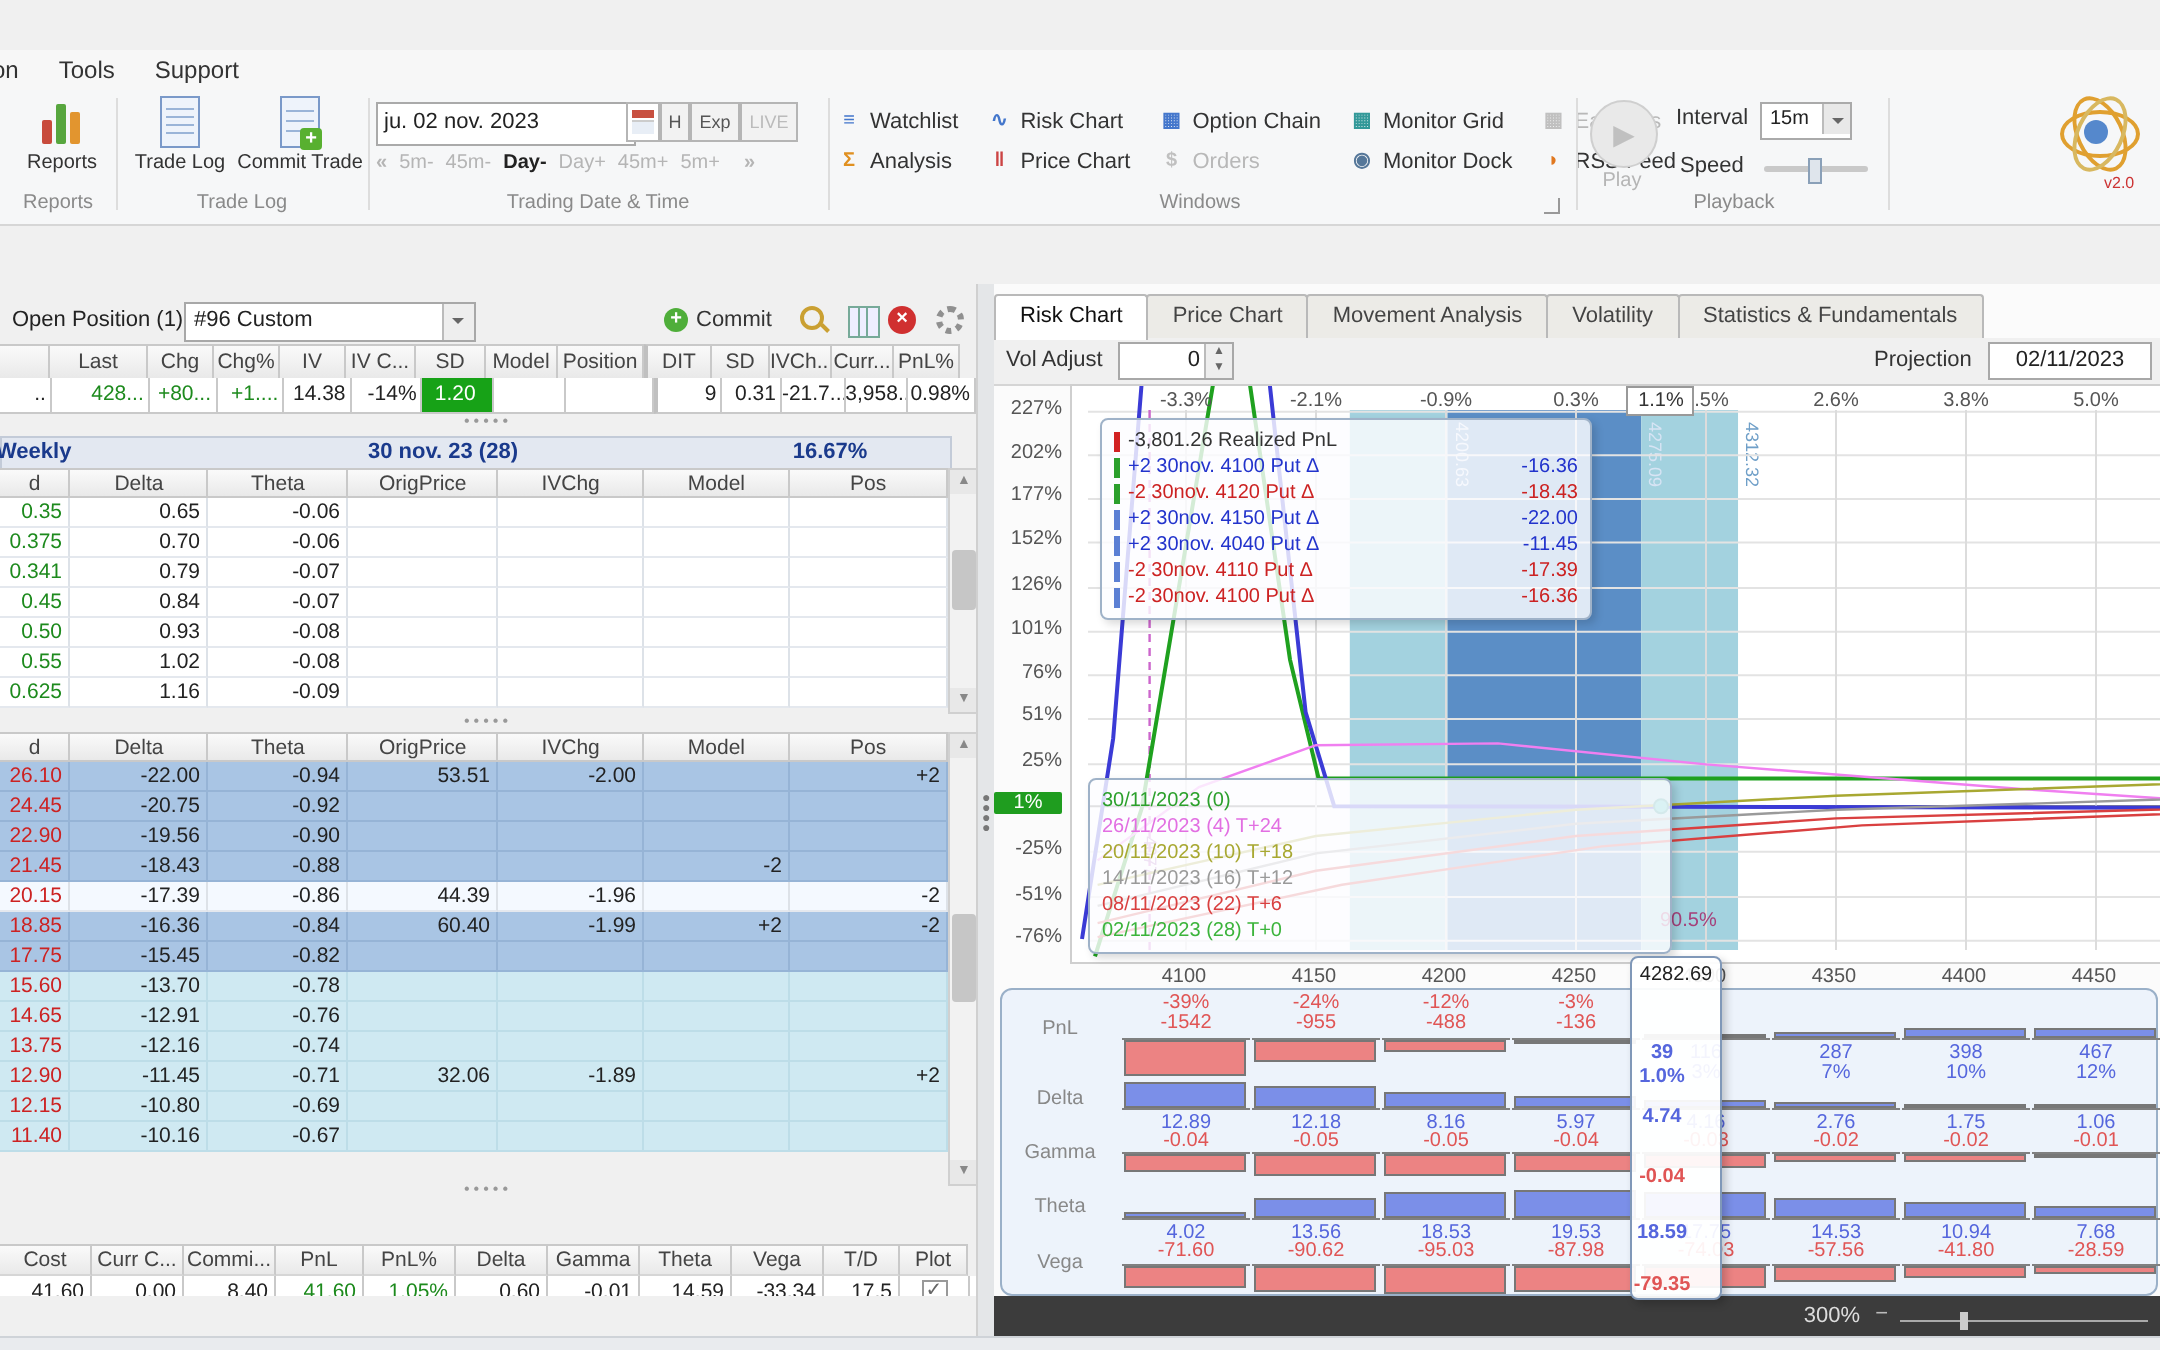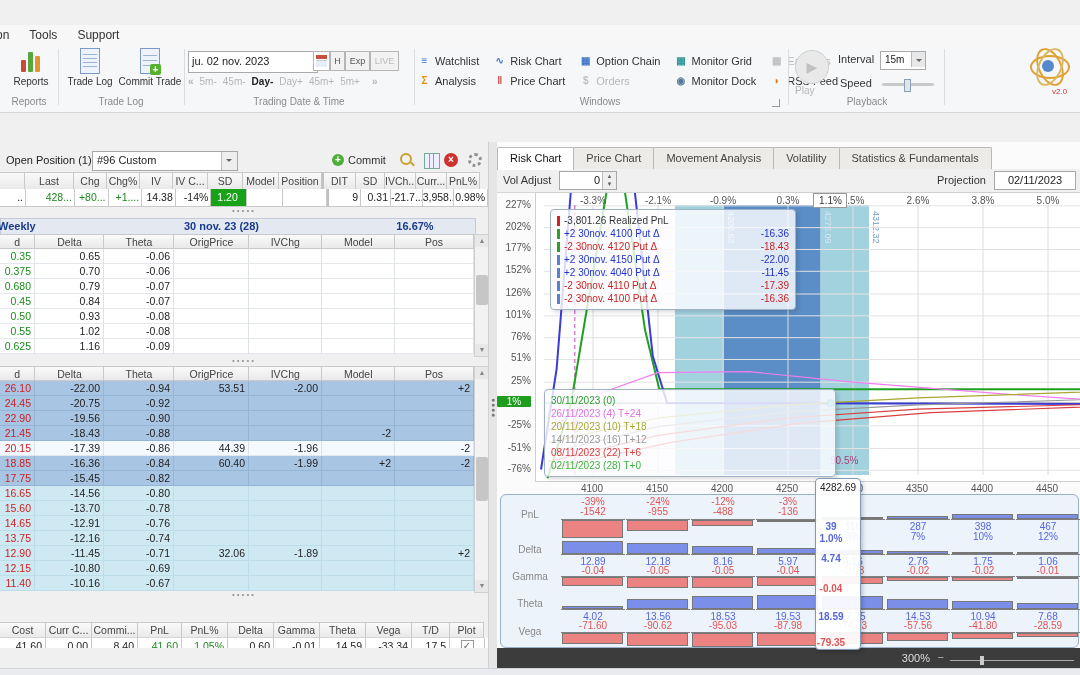--- a/index.html
+++ b/index.html
@@ -31,21 +31,21 @@
   .navrow span[data-k="strong"]{color:#222;font-weight:bold;}
   .navarr{color:#9bb0c4;font-size:12px;font-weight:bold;}
   #wgroup-items{position:absolute;left:418px;top:6px;display:grid;grid-auto-flow:column;grid-template-rows:20px 20px;column-gap:14px;}
   .witem{display:flex;align-items:center;height:20px;cursor:default;}
   .witem .wicon{width:13px;height:12px;margin-right:4px;font-size:10px;line-height:12px;text-align:center;font-weight:bold;}
   .witem .wlabel{font-size:11px;color:#333;}
   .witem[data-disabled="true"] .wlabel{color:#b8b8b8;}
   .witem[data-disabled="true"] .wicon{color:#c0c0c0 !important;}
   .launcher{position:absolute;left:772px;top:54px;width:7px;height:7px;border-right:1px solid #999;border-bottom:1px solid #999;}
   .playbtn{position:absolute;left:795px;top:5px;width:32px;height:32px;border-radius:50%;background:#e9e9e9;border:1px solid #cfcfcf;color:#c0c0c0;font-size:14px;text-align:center;line-height:32px;}
-  .playlbl{position:absolute;left:795px;top:40px;width:32px;color:#b5b5b5;font-size:10px;}
+  .playlbl{position:absolute;left:795px;top:40px;width:32px;text-align:center;color:#b5b5b5;font-size:10px;}
   .pblabel{position:absolute;font-size:11px;color:#333;}
   .pbselect{position:absolute;left:880px;top:6px;width:40px;height:17px;background:#fff;border:1px solid #aaa;font-size:10px;line-height:16px;padding-left:4px;}
   .pbselect .arr{position:absolute;right:0;top:0;width:13px;height:15px;background:#e8e8e8;border-left:1px solid #bbb;}
   .slider{position:absolute;left:882px;top:38px;width:52px;height:3px;background:#c9c9c9;border-radius:2px;}
   .slider .thumb{position:absolute;left:22px;top:-4px;width:5px;height:11px;background:#dfe5ec;border:1px solid #8aa0b8;}
   .atom{position:absolute;left:1022px;top:4px;width:52px;height:46px;}
   .orbit{position:absolute;left:8px;top:6px;width:36px;height:20px;border:2px solid #e0a030;border-radius:50%;}
   .orbit.o2{transform:rotate(65deg);}
   .orbit.o3{transform:rotate(-65deg);border-color:#d8b860;}
   .nucleus{position:absolute;left:20px;top:11px;width:12px;height:12px;border-radius:50%;background:#5588cc;}
@@ -373,21 +373,21 @@
       </div>
     <div class="otable" id="weeklytable" style="top:107px">
 
     <div class="orow">
           <span class="cells"><span>0.35</span><span>0.65</span><span>-0.06</span><span></span><span></span><span></span><span></span></span>
         </div>
         <div class="orow">
           <span class="cells"><span>0.375</span><span>0.70</span><span>-0.06</span><span></span><span></span><span></span><span></span></span>
         </div>
         <div class="orow">
-          <span class="cells"><span>0.680</span><span>0.79</span><span>-0.07</span><span></span><span></span><span></span><span></span></span>
+          <span class="cells"><span>0.341</span><span>0.79</span><span>-0.07</span><span></span><span></span><span></span><span></span></span>
         </div>
         <div class="orow">
           <span class="cells"><span>0.45</span><span>0.84</span><span>-0.07</span><span></span><span></span><span></span><span></span></span>
         </div>
         <div class="orow">
           <span class="cells"><span>0.50</span><span>0.93</span><span>-0.08</span><span></span><span></span><span></span><span></span></span>
         </div>
         <div class="orow">
           <span class="cells"><span>0.55</span><span>1.02</span><span>-0.08</span><span></span><span></span><span></span><span></span></span>
         </div>
@@ -427,23 +427,20 @@
           <span class="cells"><span>21.45</span><span>-18.43</span><span>-0.88</span><span></span><span></span><span>-2</span><span></span></span>
         </div>
         <div class="orow" data-hl="w">
           <span class="cells"><span>20.15</span><span>-17.39</span><span>-0.86</span><span>44.39</span><span>-1.96</span><span></span><span>-2</span></span>
         </div>
         <div class="orow" data-hl="b">
           <span class="cells"><span>18.85</span><span>-16.36</span><span>-0.84</span><span>60.40</span><span>-1.99</span><span>+2</span><span>-2</span></span>
         </div>
         <div class="orow" data-hl="b">
           <span class="cells"><span>17.75</span><span>-15.45</span><span>-0.82</span><span></span><span></span><span></span><span></span></span>
-        </div>
-        <div class="orow" data-hl="c">
-          <span class="cells"><span>16.65</span><span>-14.56</span><span>-0.80</span><span></span><span></span><span></span><span></span></span>
         </div>
         <div class="orow" data-hl="c">
           <span class="cells"><span>15.60</span><span>-13.70</span><span>-0.78</span><span></span><span></span><span></span><span></span></span>
         </div>
         <div class="orow" data-hl="c">
           <span class="cells"><span>14.65</span><span>-12.91</span><span>-0.76</span><span></span><span></span><span></span><span></span></span>
         </div>
         <div class="orow" data-hl="c">
           <span class="cells"><span>13.75</span><span>-12.16</span><span>-0.74</span><span></span><span></span><span></span><span></span></span>
         </div>

